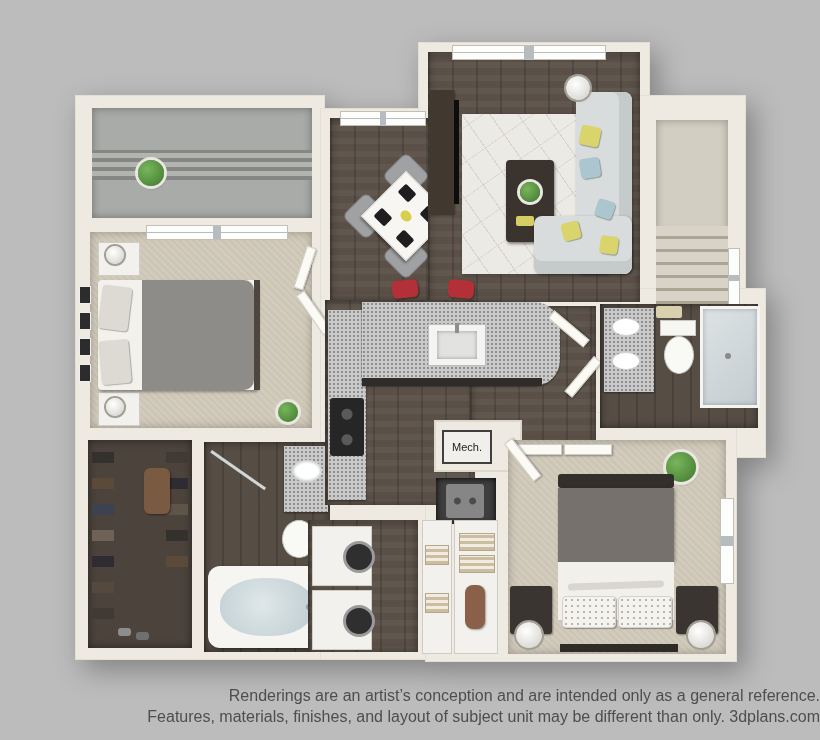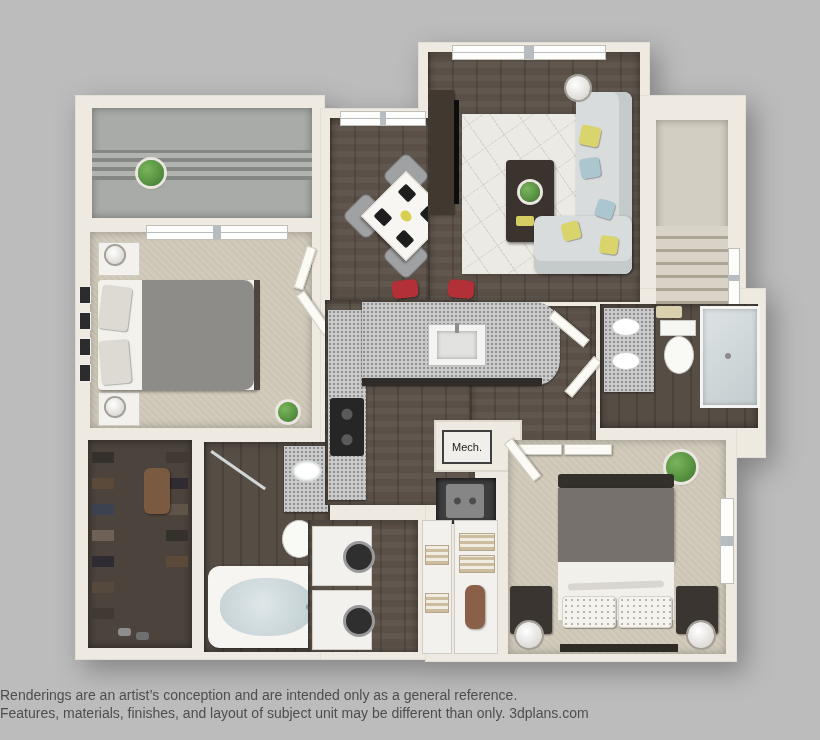--- a/index.html
+++ b/index.html
@@ -28,22 +28,22 @@
   .door{background:#fbfaf5;border:1px solid #cfccc3;box-shadow:1px 1px 2px rgba(0,0,0,.35);}
   .plant{border-radius:50%;background:radial-gradient(circle at 35% 35%,#79b55c,#3e792d);
         box-shadow:0 0 0 3px #e9e7df,1px 2px 3px rgba(0,0,0,.4);}
   .lampc{border-radius:50%;background:radial-gradient(circle at 40% 35%,#ffffff,#cfcdc6);
         box-shadow:0 0 0 2px #a39f96,1px 1px 2px rgba(0,0,0,.35);}
   .whitebox{background:#f2f1ed;border:1px solid #cfccc4;}
   .towel{background:repeating-linear-gradient(0deg,#cbbd9e 0 3px,#f1ece1 3px 6px);border:1px solid #b3a78c;}
   .pillow{border-radius:4px;box-shadow:1px 1px 1px rgba(0,0,0,.3);}
   .chair{background:#9fa1a3;border:1px solid #85878a;border-radius:6px;}
   .sofa{background:#d9dcdc;border-radius:8px;box-shadow:1px 1px 3px rgba(0,0,0,.35);}
-  .caption{position:absolute;left:0;top:686px;width:820px;text-align:left;
-        color:#4e4e4e;font-size:14px;line-height:1.3;}
+  .caption{position:absolute;left:0;top:686px;width:820px;text-align:right;
+        color:#4e4e4e;font-size:16px;line-height:1.3;}
   .mechplate{background:#f0efec;border:2px solid #3f3f3f;display:flex;align-items:center;
         justify-content:center;font-size:11px;color:#222;}
 </style>
 </head>
 <body>
 
 <div class="stage">
   <div class="plan">
 
     <div class="r slab" style="left:75px;top:95px;width:250px;height:565px"></div>

